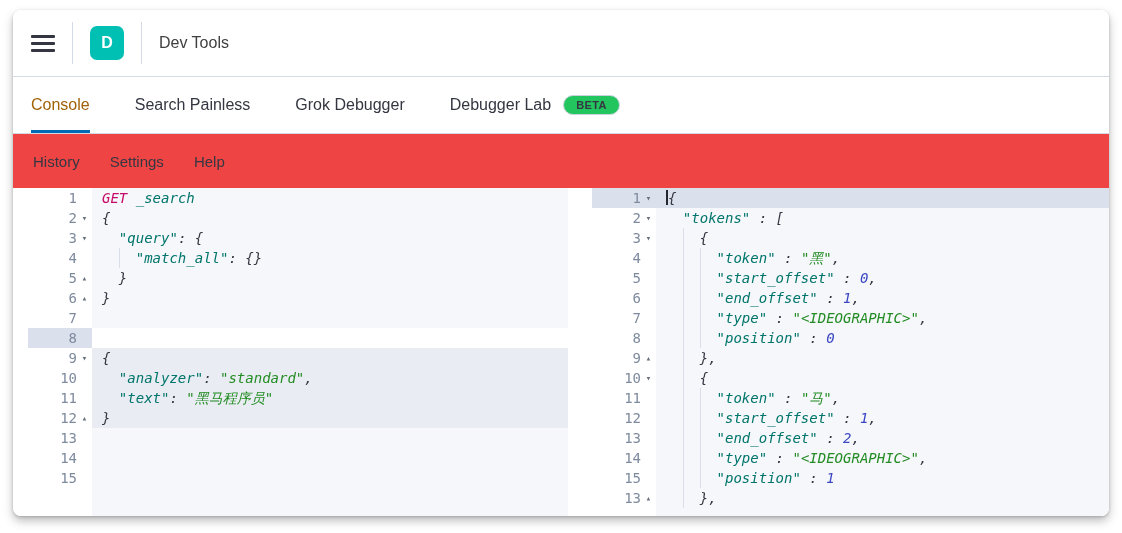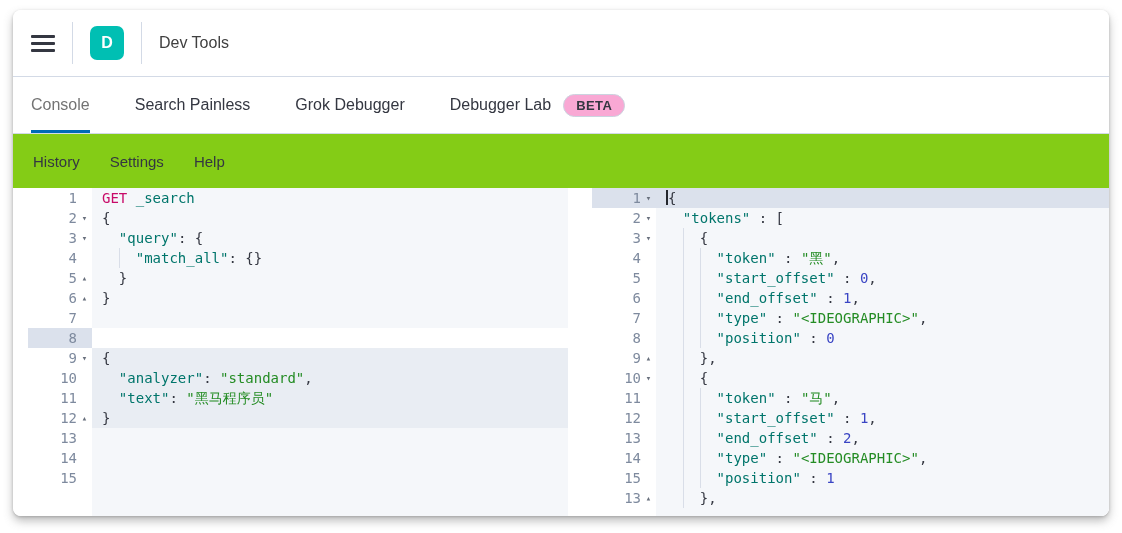--- a/index.html
+++ b/index.html
@@ -14,40 +14,40 @@
   .hamburger i{height:3px;background:#343741;border-radius:1px;display:block;}
   .hdr-div{width:1px;height:42px;background:#d3dae6;margin:0 17px;}
   .logo{width:34px;height:34px;background:#00bfb3;border-radius:7px;color:#fff;
     font-weight:700;font-size:16px;display:flex;align-items:center;justify-content:center;}
   .app-title{font-size:16px;color:#404040;}
   
   .tabs{height:56px;flex:none;display:flex;align-items:stretch;padding:0 18px;
     border-bottom:1px solid #d3dae6;background:#fff;}
   .tab{display:flex;align-items:center;font-size:16px;color:#343741;margin-right:45px;
     border-bottom:3px solid transparent;padding-top:3px;cursor:pointer;}
-  .tab.active{color:#737373;border-bottom-color:#006bb4;}
+  .tab.active{color:#a16207;border-bottom-color:#006bb4;}
   .badge{margin-left:12px;border:1px solid #cbd3df;border-radius:14px;padding:3px 12px;
-    font-size:13px;font-weight:700;color:#343741;letter-spacing:.4px;background:#f9a8d4;}
+    font-size:11px;font-weight:700;color:#343741;letter-spacing:.4px;background:#22c55e;}
   
   .toolbar{height:54px;flex:none;display:flex;align-items:center;padding:0 20px;gap:30px;
-    font-size:15px;color:#343741;background:#84cc16;}
+    font-size:15px;color:#343741;background:#ef4444;}
   .toolbar span{cursor:pointer;}
   
   .editors{flex:1;display:flex;overflow:hidden;background:#fff;padding-left:15px;}
   .editor{display:flex;flex-direction:column;font-family:"DejaVu Sans Mono", monospace;
     font-size:14px;line-height:20px;overflow:hidden;}
   .editor-left{width:540px;flex:none;}
   .split{width:24px;flex:none;background:#fff;cursor:col-resize;}
   .editor-right{flex:1;}
   .line{display:flex;height:20px;flex:none;}
   .gutter{width:64px;flex:none;display:flex;justify-content:flex-end;align-items:center;
     color:#7e8a9e;background:#fff;}
   .gutter .fold{width:15px;font-size:9px;color:#69707d;text-align:center;line-height:20px;}
   .content{flex:1;position:relative;padding-left:10px;white-space:pre;color:#343741;
-    background:#f5f7fa;}
+    background:#f5f7fa;font-style:italic;}
   .hl-block{background:#e9edf3;}
   .hl-line .gutter,.hl-line .content{background:#dbe1ec;}
   .guide{position:absolute;top:0;bottom:0;width:1px;background:#d9dee8;}
   .m{color:#c80a68;} .u{color:#00756b;} .k{color:#00756b;}
   .s{color:#248c24;} .n{color:#3a45c4;} .p{color:#343741;}
   .caret{display:inline-block;width:2px;height:15px;background:#23262d;vertical-align:-2px;}
   .req-icons{position:absolute;right:14px;top:2px;display:flex;gap:11px;align-items:center;}
   .req-icons svg{cursor:pointer;display:block;}
   .filler{flex:1;display:flex;min-height:0;}
   .filler .gf{width:64px;background:#fff;}

